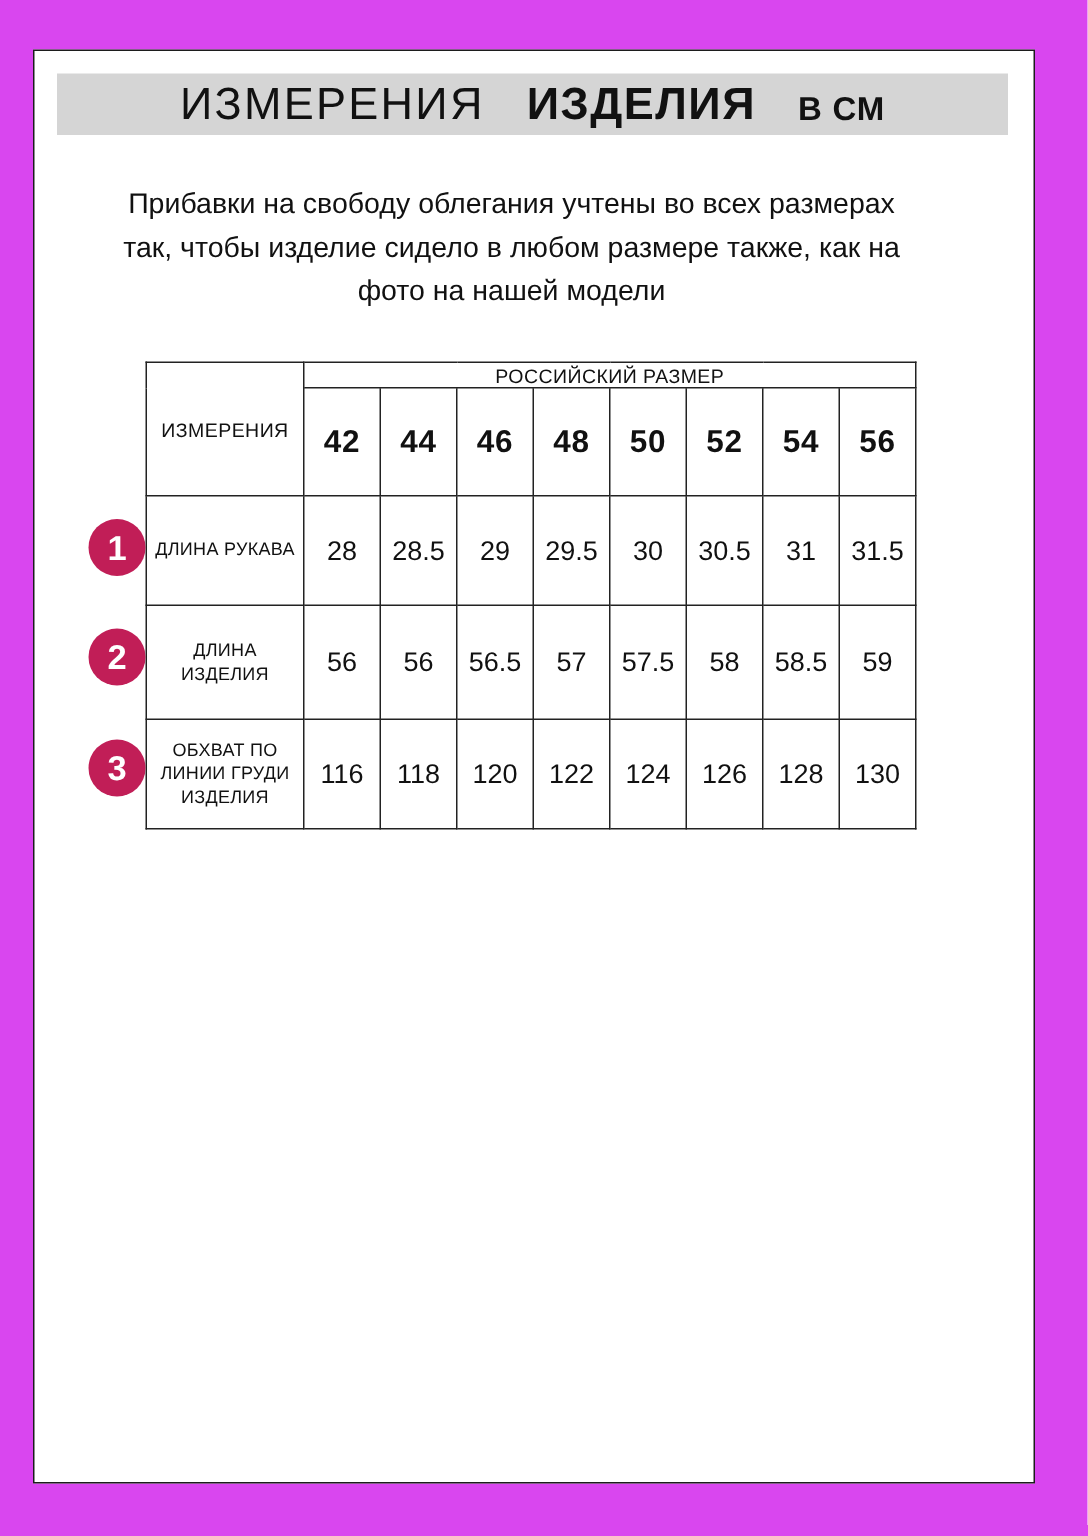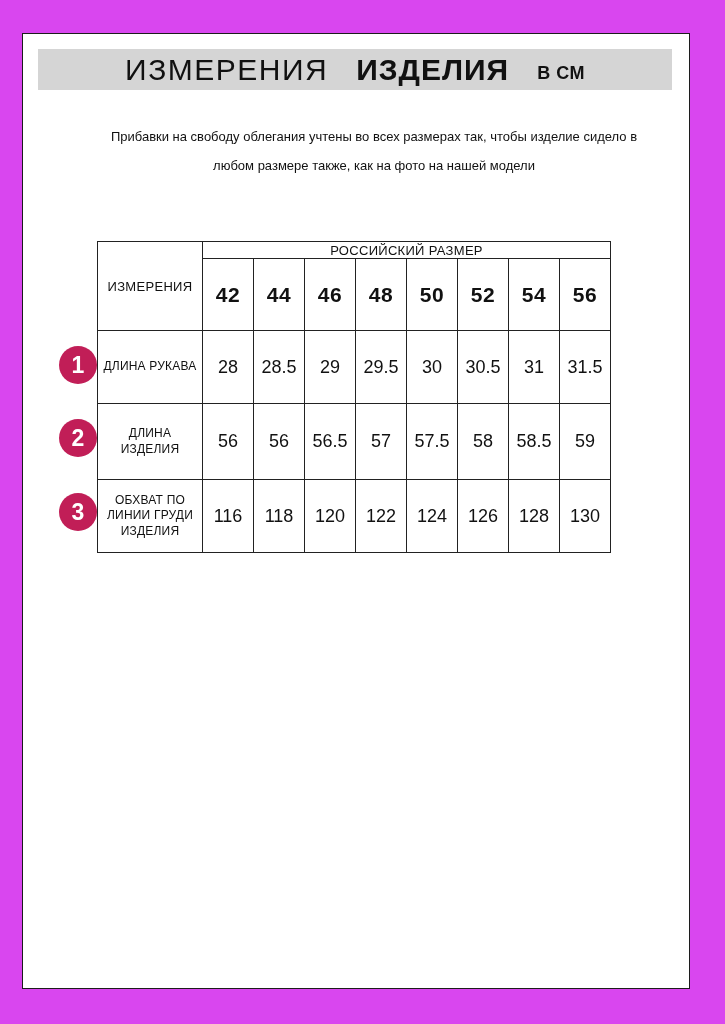--- a/index.html
+++ b/index.html
@@ -43,41 +43,41 @@
     font-size: 30px;
     letter-spacing: 1.5px;
     font-weight: 400;
   }
   .title-word2 {
     font-size: 30px;
     letter-spacing: 1px;
     font-weight: 700;
   }
   .title-unit {
-    font-size: 18px;
+    font-size: 22px;
     font-weight: 700;
     margin-top: 7px;
     letter-spacing: 0.5px;
   }
   .product-code {
     position: absolute;
     left: 22px;
     top: 99px;
     width: 668px;
     text-align: center;
     font-size: 23px;
     line-height: 27px;
   }
   .description {
     position: absolute;
-    left: 104px;
+    left: 71px;
     top: 122px;
     width: 540px;
     text-align: center;
-    font-size: 13px;
+    font-size: 19px;
     line-height: 29px;
   }
   table.size-table {
     position: absolute;
     left: 97px;
     top: 241px;
     border-collapse: collapse;
     table-layout: fixed;
   }
   table.size-table td {

